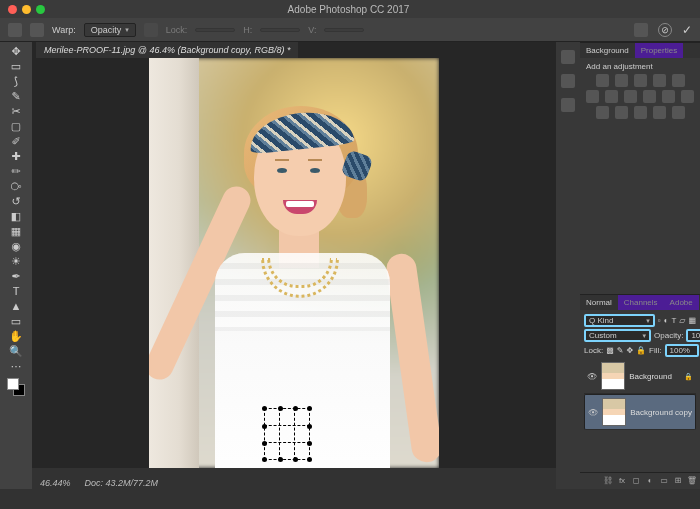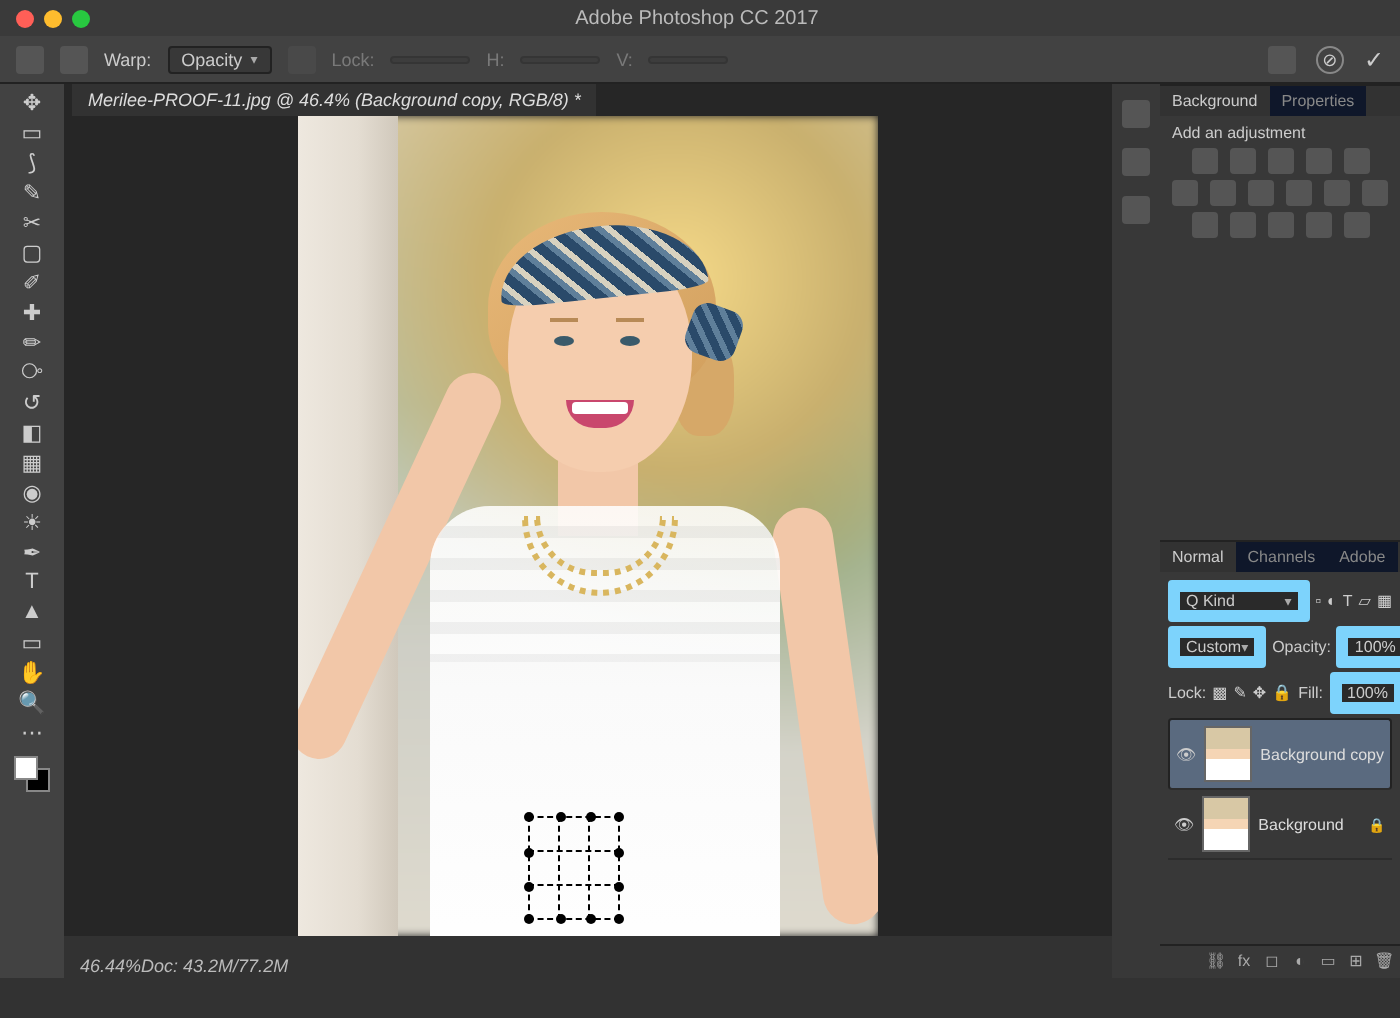--- a/index.html
+++ b/index.html
@@ -50,35 +50,35 @@
   .necklace2 { position:absolute; left:112px; top:200px; width:78px; height:40px; border:3px dotted #d9b65e; border-top:none; border-radius:0 0 48px 48px; }
   .dress { position:absolute; left:66px; top:195px; width:175px; height:240px; background:linear-gradient(180deg,rgba(255,255,255,0.75) 0%,#fafafa 38%,#fff 100%); border-radius:30px 30px 0 0; }
   .mesh { position:absolute; left:66px; top:195px; width:175px; height:78px; background:repeating-linear-gradient(180deg,rgba(255,255,255,0.45) 0 10px,rgba(230,230,230,0.5) 10px 16px); border-radius:30px 30px 0 0; }
   .warp-box { position:absolute; left:115px; top:350px; width:46px; height:52px; }
   .warp-box .grid { position:absolute; inset:0; border:1px dashed #000; }
   .warp-box .v1,.warp-box .v2 { position:absolute; top:0; bottom:0; width:0; border-left:1px dashed #000; }
   .warp-box .v1 { left:33%; } .warp-box .v2 { left:66%; }
   .warp-box .h1,.warp-box .h2 { position:absolute; left:0; right:0; height:0; border-top:1px dashed #000; }
   .warp-box .h1 { top:33%; } .warp-box .h2 { top:66%; }
   .handle { position:absolute; width:5px; height:5px; background:#000; border-radius:50%; }
-  .status { height:18px; background:#323232; display:flex; align-items:center; padding:15px 8px; font-size:9px; color:#bbb; }
+  .status { height:18px; background:#323232; display:flex; align-items:center; padding:15px 8px; gap:14px; font-size:9px; color:#bbb; }
   .panel-dock { width:24px; background:#383838; display:flex; flex-direction:column; align-items:center; gap:10px; padding-top:8px; }
   .dock-icon { width:14px; height:14px; background:#555; border-radius:2px; }
   .right-panels { width:120px; background:#383838; display:flex; flex-direction:column; }
   .panel { border-top:1px solid #222; }
   .ptabs { display:flex; background:#323232; }
   .ptab { padding:3px 6px; font-size:8px; color:#ccc; }
-  .ptab.inactive { color:#888; background:#0f172a; }
+  .ptab.inactive { color:#888; background:#4c1d95; }
   .adj-body { padding:4px 6px; font-size:8px; }
   .adj-row { display:flex; gap:6px; margin:3px 0; justify-content:center; }
   .adj-ico { width:13px; height:13px; background:#555; border-radius:2px; }
   .spacer { flex:1; }
   .layers-body { padding:2px 4px; font-size:8px; }
   .lrow { display:flex; align-items:center; gap:3px; margin:2px 0; }
-  .lsel { background:#2a2a2a; border:6px solid #7dd3fc; padding:0 3px; border-radius:2px; flex:1; display:flex; align-items:center; justify-content:space-between; }
+  .lsel { background:#2a2a2a; border:2px solid #7dd3fc; padding:0 3px; border-radius:2px; flex:1; display:flex; align-items:center; justify-content:space-between;gap:26px; }
   .layer { display:flex; align-items:center; gap:4px; padding:3px; border-bottom:1px solid #2c2c2c; }
   .layer.sel { background:#5a6a7f; }
   .eye-ico::before { content:"👁"; font-size:8px; color:#ccc; }
   .thumb { width:24px; height:28px; background:linear-gradient(180deg,#d8c8a5 0 40%,#f5d5b5 40% 60%,#fff 60% 100%); border:1px solid #666; }
   .layer-name { font-size:8px; color:#ddd; }
   .lock-ico::before { content:"🔒"; font-size:7px; margin-left:auto; }
   .panel-footer { display:flex; gap:4px; padding:3px; justify-content:flex-end; border-top:1px solid #222; }
   .pf-ico { width:10px; height:10px; color:#aaa; font-size:8px; text-align:center; }
 </style>
 </head>
@@ -267,30 +267,30 @@
         <div class="lrow">
           <span>Lock:</span>
           <span>▩</span>
           <span>✎</span>
           <span>✥</span>
           <span>🔒</span>
           <span style="margin-left:auto">Fill:</span>
           <span class="lsel" style="flex:0 0 34px">100%</span>
         </div>
 
-        <div class="layer sel">
-          <span class="eye-ico"></span>
-          <div class="thumb"></div>
-          <span class="layer-name">Background copy</span>
-        </div>
         <div class="layer">
           <span class="eye-ico"></span>
           <div class="thumb"></div>
           <span class="layer-name">Background</span>
           <span class="lock-ico" style="margin-left:auto"></span>
+        </div>
+        <div class="layer sel">
+          <span class="eye-ico"></span>
+          <div class="thumb"></div>
+          <span class="layer-name">Background copy</span>
         </div>
         <div style="height:40px"></div>
       </div>
       <div class="panel-footer">
         <span class="pf-ico">⛓</span>
         <span class="pf-ico">fx</span>
         <span class="pf-ico">◻</span>
         <span class="pf-ico">◐</span>
         <span class="pf-ico">▭</span>
         <span class="pf-ico">⊞</span>

